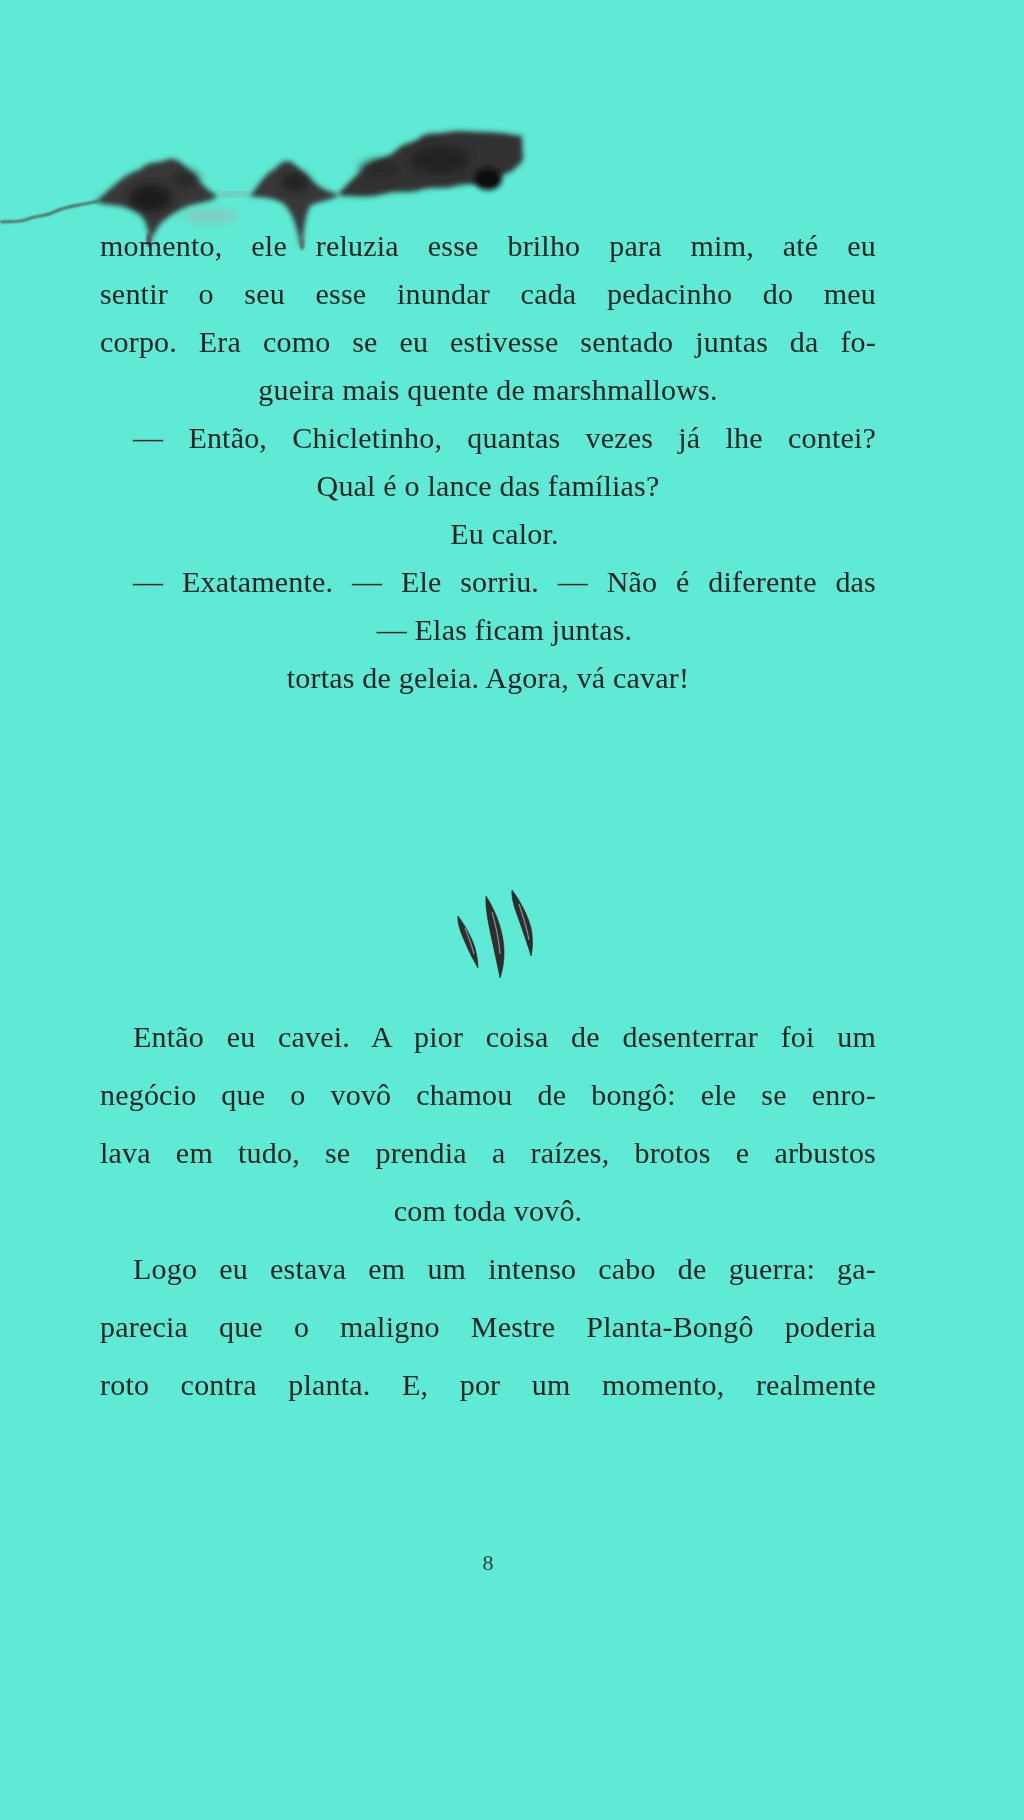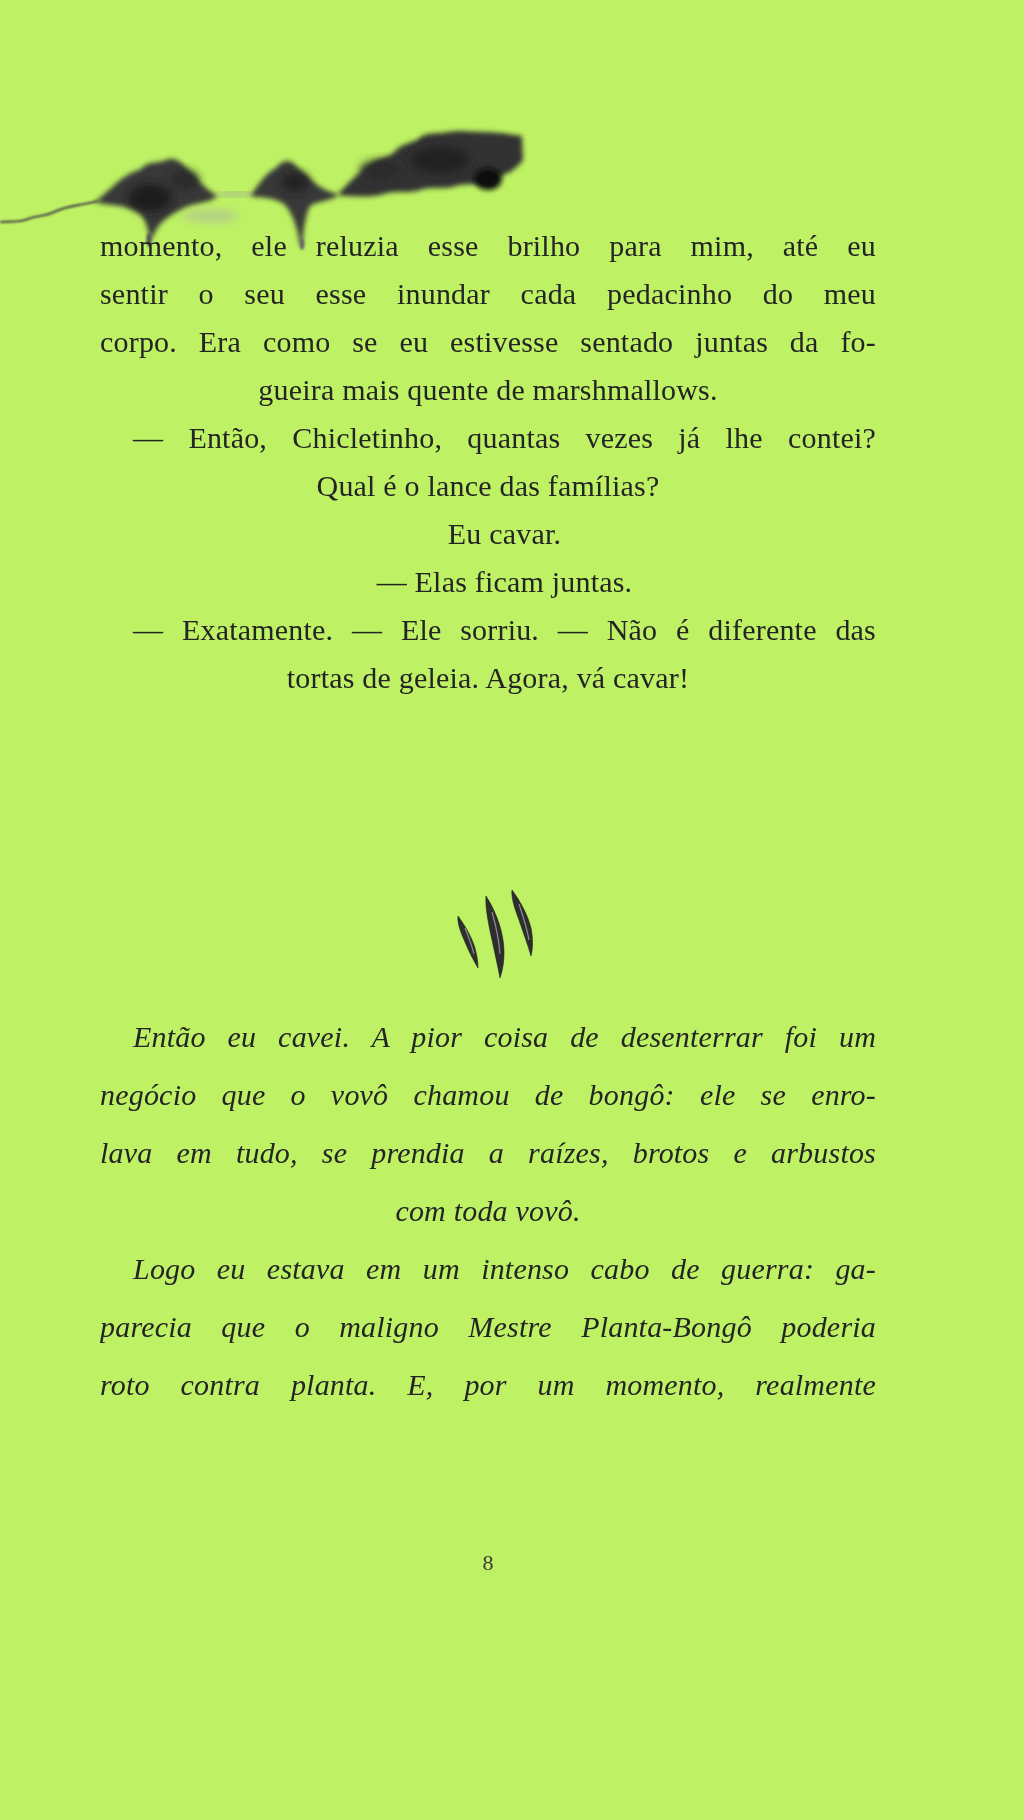--- a/index.html
+++ b/index.html
@@ -1,32 +1,32 @@
 <!DOCTYPE html>
 <html><head>
 <meta charset="utf-8">
 <style>
   html,body{margin:0;padding:0;}
   body{
     width:1024px;height:1820px;background:#ffffff;
     font-family:"Liberation Serif","DejaVu Serif",serif;
     position:relative;overflow:hidden;
   }
-  .page{position:absolute;inset:0;background:#bef264;}
+  .page{position:absolute;inset:0;background:#5eead4;}
   .smudge{position:absolute;top:120px;left:0;width:530px;height:135px;}
   .claws{position:absolute;top:888px;left:444px;width:100px;height:95px;}
   .text-col{position:absolute;left:100px;width:776px;color:#242424;}
   .block1{top:222px;}
   .block2{top:1008px;}
   .line{
     font-size:30px;letter-spacing:0.2px;color:#242424;
     text-align:center;overflow:hidden;white-space:normal;
   }
   .block1 .line{height:48px;line-height:48px;}
-  .block2 .line{height:58px;line-height:58px;font-style:italic;}
+  .block2 .line{height:58px;line-height:58px;}
   .line.just{text-align:justify;text-align-last:justify;}
   .line.just::after{content:"";display:inline-block;width:100%;height:0;}
   .line.indent{padding-left:33px;}
   .pagenum{
     position:absolute;top:1548px;left:100px;width:776px;height:30px;
     line-height:30px;text-align:center;font-size:22px;color:#3a3a3a;
   }
 </style>
 </head>
 <body>
@@ -73,23 +73,23 @@
     <ellipse cx="210" cy="96" rx="28" ry="7" fill="#aaaaaa" opacity="0.45" filter="url(#b3)"></ellipse>
   </svg>
 
   <div class="text-col block1" id="block-0">
       <div class="line just">momento, ele reluzia esse brilho para mim, até eu</div>
       <div class="line just">sentir o seu esse inundar cada pedacinho do meu</div>
       <div class="line just">corpo. Era como se eu estivesse sentado juntas da fo-</div>
       <div class="line">gueira mais quente de marshmallows.</div>
       <div class="line just indent">— Então, Chicletinho, quantas vezes já lhe contei?</div>
       <div class="line">Qual é o lance das famílias?</div>
-      <div class="line indent">Eu cavar.</div>
+      <div class="line indent">Eu calor.</div>
+      <div class="line just indent">— Exatamente. — Ele sorriu. — Não é diferente das</div>
       <div class="line indent">— Elas ficam juntas.</div>
-      <div class="line just indent">— Exatamente. — Ele sorriu. — Não é diferente das</div>
       <div class="line">tortas de geleia. Agora, vá cavar!</div>
     </div>
 
   <svg class="claws" viewBox="0 0 100 95" xmlns="http://www.w3.org/2000/svg">
     <g fill="#2e2e2e" stroke="#1f1f1f" stroke-width="0.6">
       <path d="M14,28 C22,39 28,50 31,60 C33,68 34,74 34,80 C30,73 25,64 21,54 C17,45 13,35 14,28 Z"></path>
       <path d="M42,8 C51,22 57,38 59,52 C61,65 60,78 56,90 C54,79 51,66 48,52 C45,38 41,20 42,8 Z"></path>
       <path d="M68,2 C77,14 84,28 87,40 C89,50 89,60 87,68 C84,57 79,44 75,32 C71,21 67,10 68,2 Z"></path>
     </g>
     <g stroke="#ffffff" stroke-width="1.2" opacity="0.45" fill="none">

